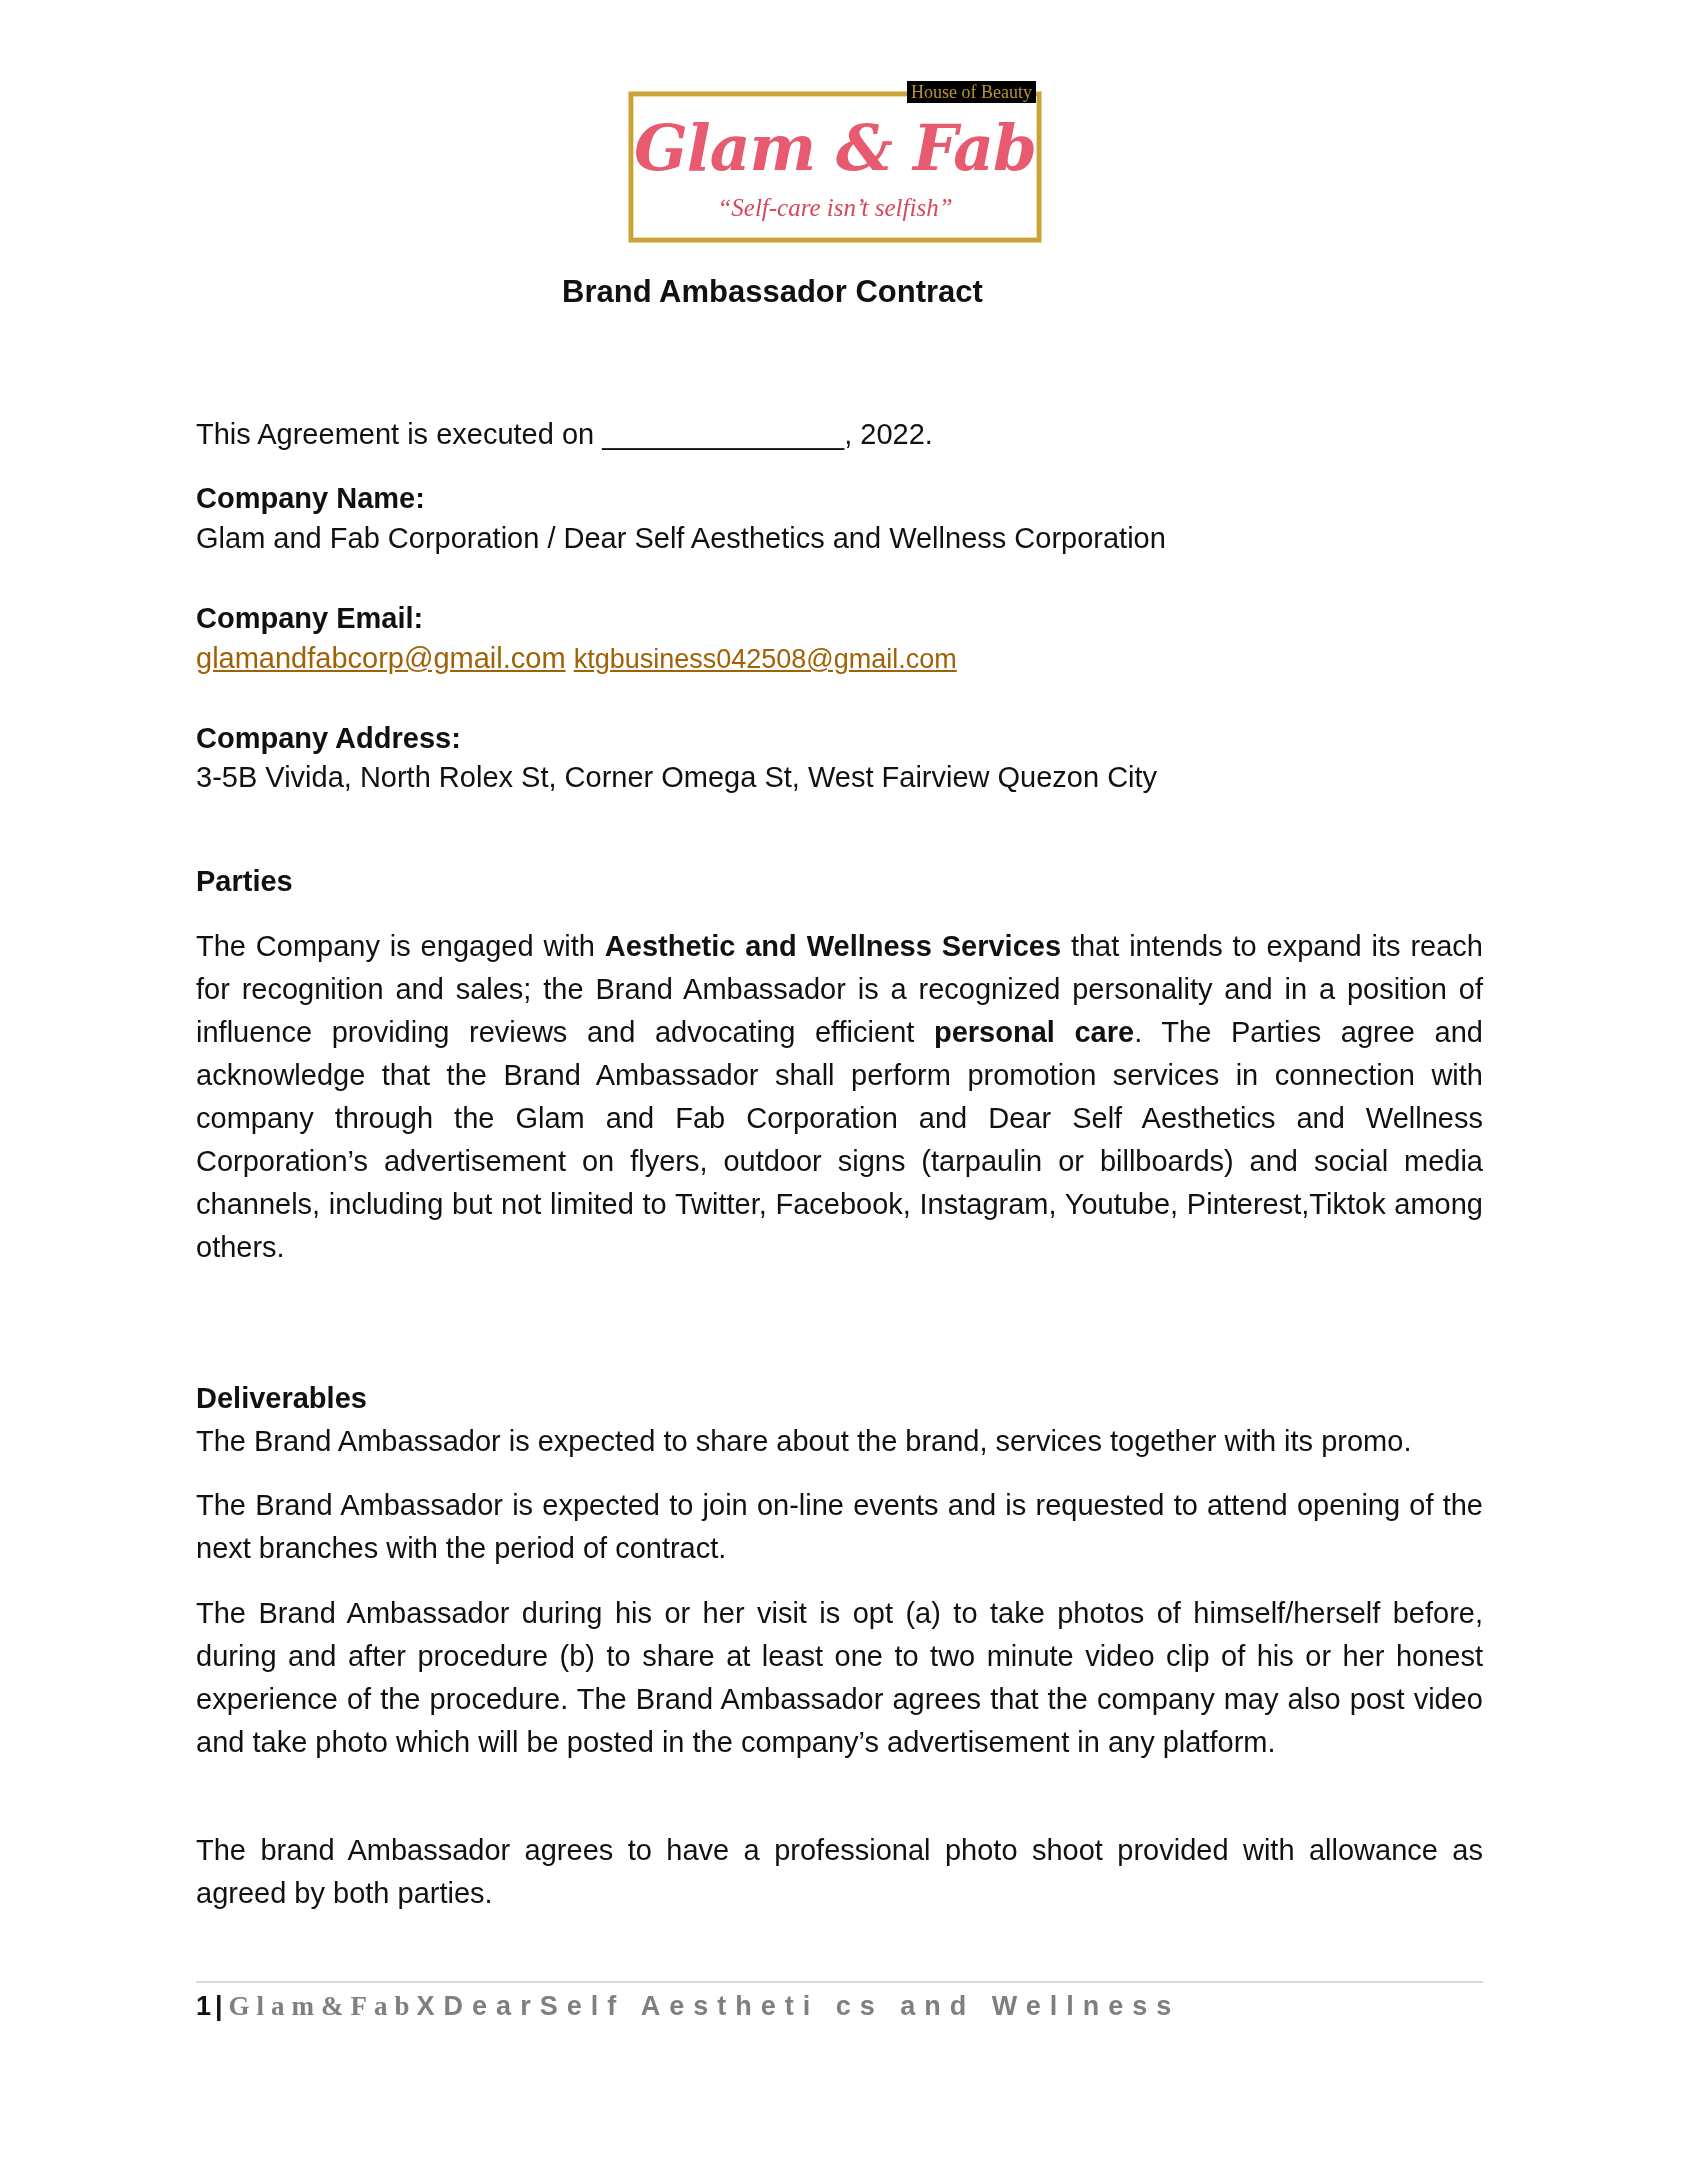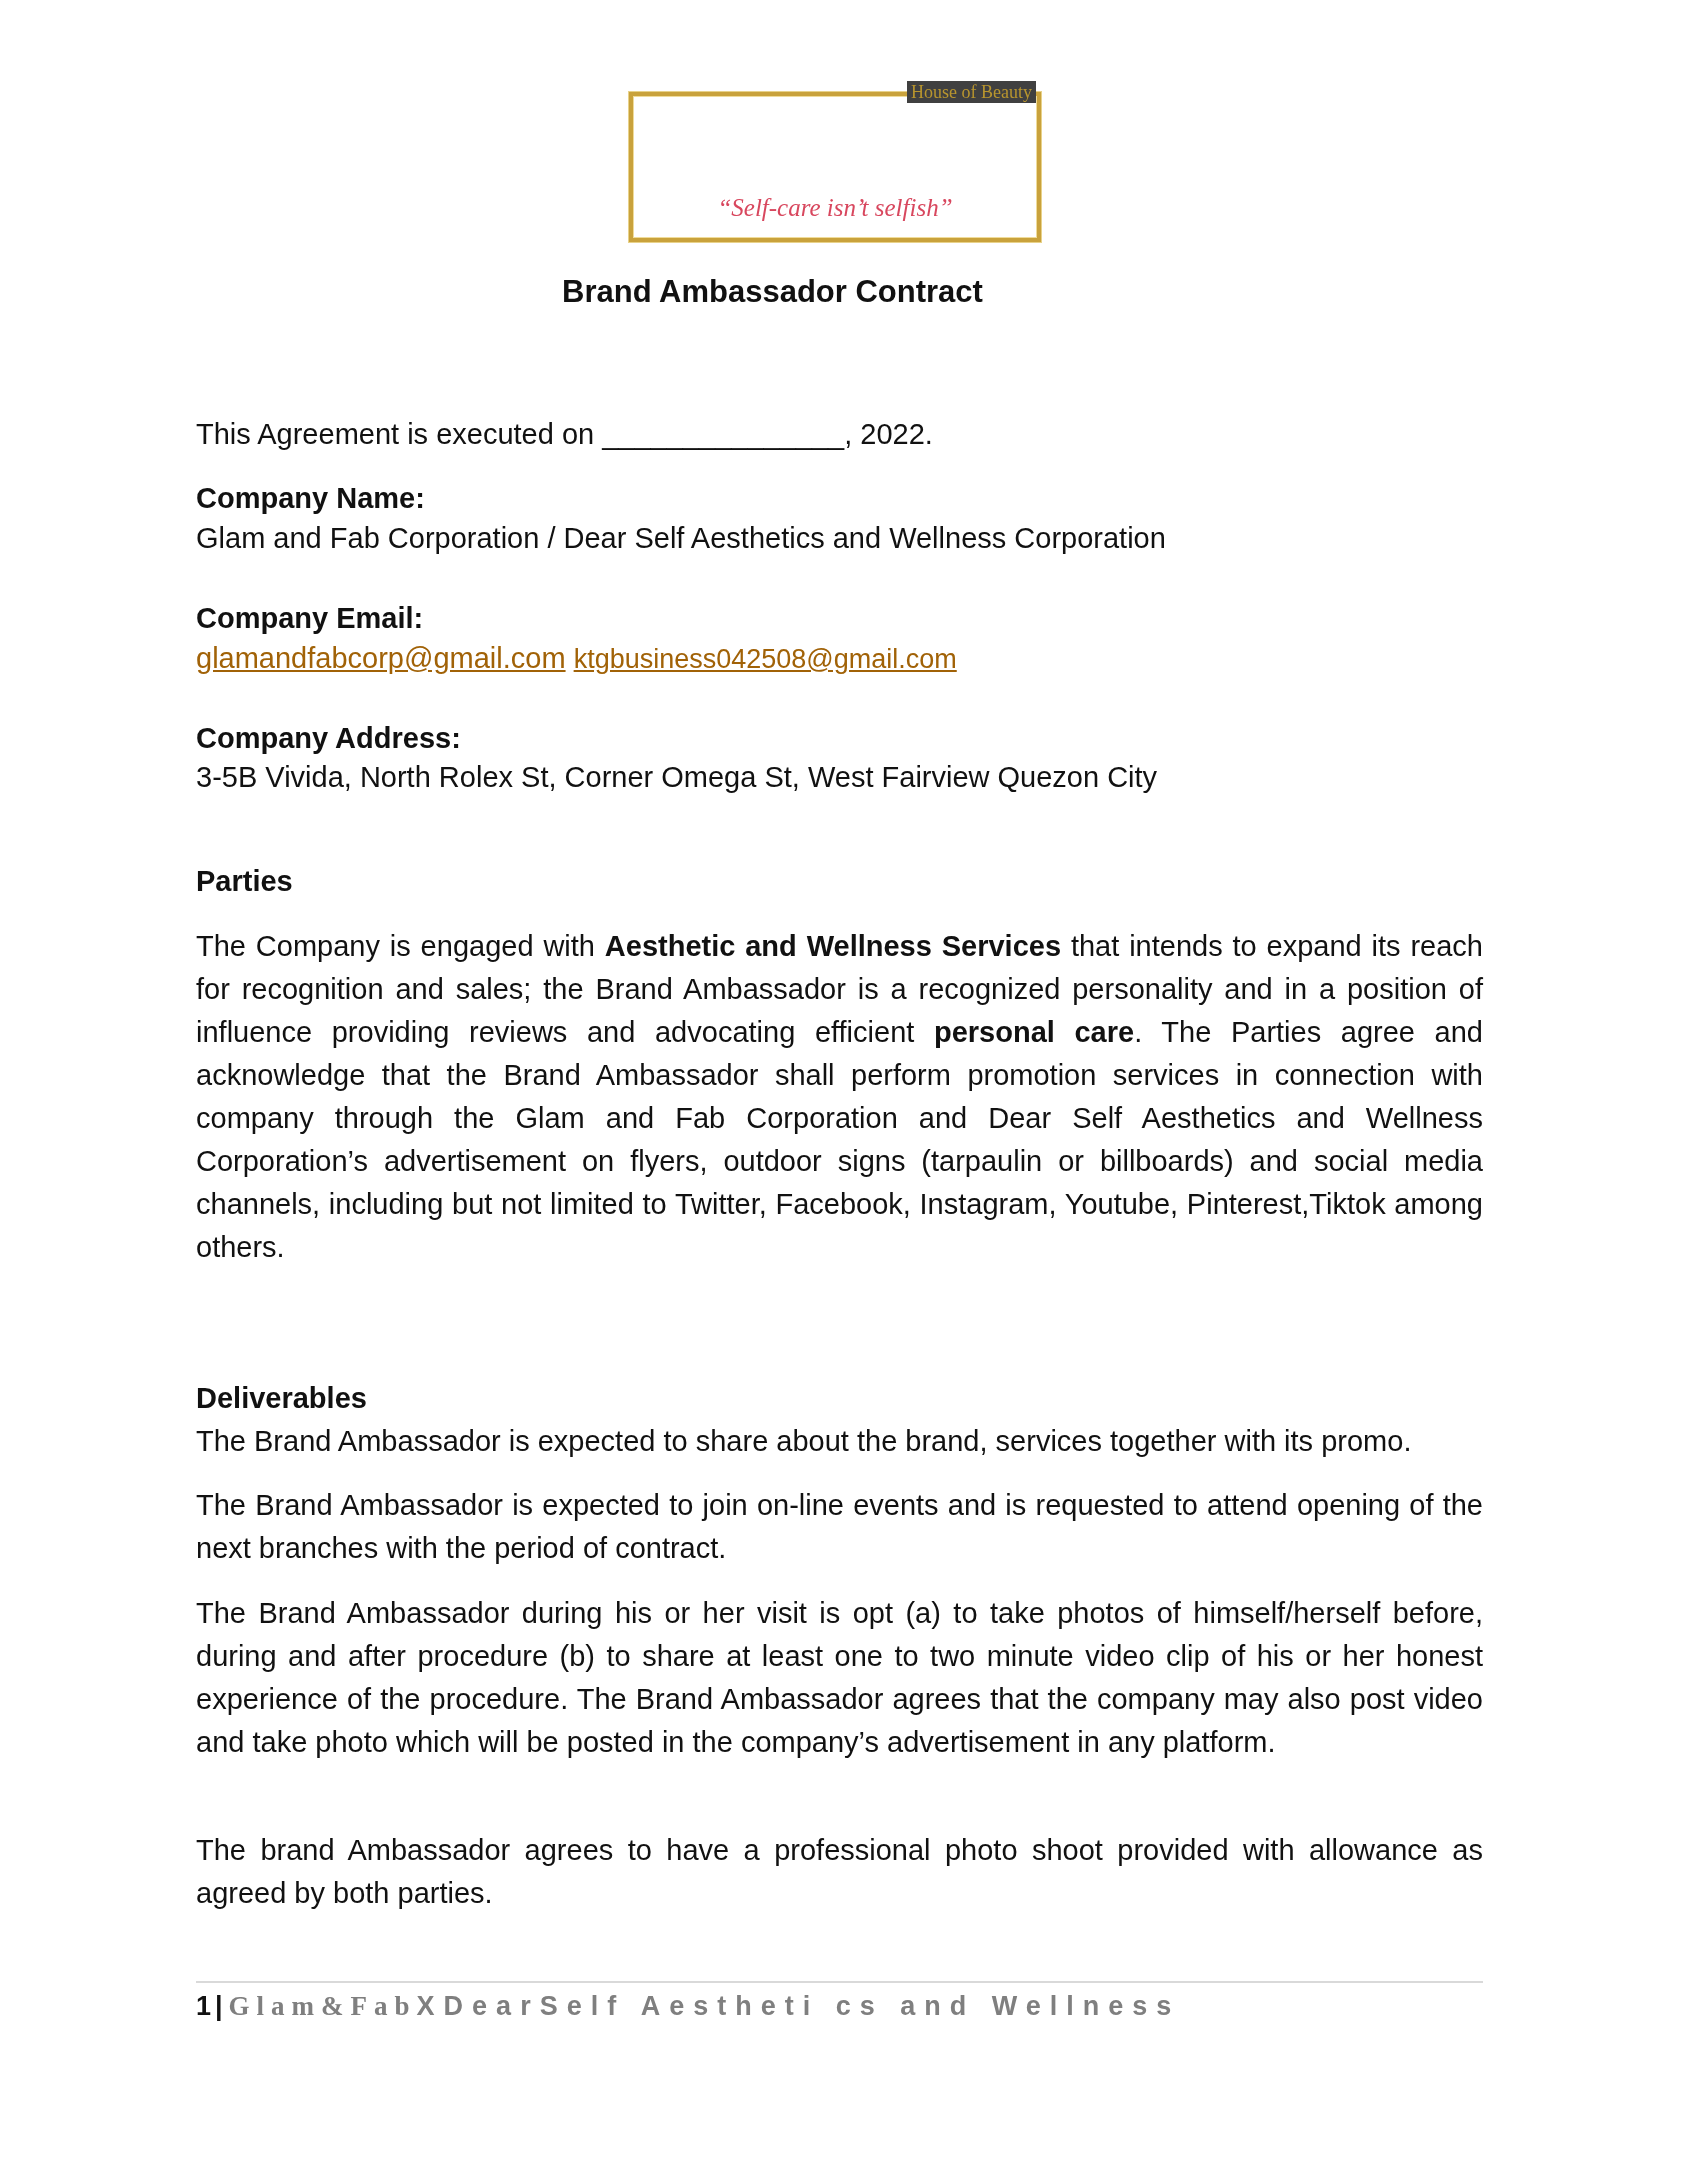--- a/index.html
+++ b/index.html
@@ -2,21 +2,21 @@
 <html><head>
 <meta charset="utf-8">
 <style>
   html, body { margin: 0; padding: 0; background: #ffffff; }
   body { width: 1683px; height: 2178px; position: relative; overflow: hidden;
          font-family: "Liberation Sans", "DejaVu Sans", sans-serif; color: #111; }
   .abs { position: absolute; }
   .logo { left: 624px; top: 81px; width: 422px; height: 160px; }
   .logo-frame { position: absolute; left: 5px; top: 11px; width: 404px; height: 142px;
     border: 4px solid #c9a23c; box-shadow: inset 0 0 0 1px #f0dc9a, 0 0 0 1px #e8d28a; background: #fff; }
-  .logo-house { position: absolute; right: 10px; top: 0; background: #404040; padding: 0 4px;
+  .logo-house { position: absolute; right: 10px; top: 0; background: #000000; padding: 0 4px;
     font-family: "Liberation Serif", serif; font-size: 18px; color: #b8952e; line-height: 22px; }
   .logo-main { position: absolute; left: 0; right: 0; top: 32px; text-align: center;
     font-family: "DejaVu Serif", serif; font-style: italic; font-weight: bold; font-size: 63px;
     color: #e85a6f; letter-spacing: -1px; line-height: 71px; }
   .logo-tag { position: absolute; left: 0; right: 0; top: 113px; text-align: center;
     font-family: "Liberation Serif", serif; font-style: italic; font-size: 25px; color: #d8475e; }
   .title { left: 0; width: 1545px; top: 274px; text-align: center; font-weight: bold; font-size: 31px; }
   .txt { left: 196px; font-size: 29px; line-height: 40px; white-space: nowrap; }
   .bold { font-weight: bold; }
   .para { left: 196px; width: 1287px; font-size: 29px; line-height: 43px; text-align: justify; }
@@ -29,20 +29,21 @@
   .footer .bar { color: #111; font-weight: bold; margin: 0 6px 0 4px; }
   .footer .serif { font-family: "Liberation Serif", serif; font-weight: bold; letter-spacing: 7px; }
   .footer .sans { font-weight: bold; letter-spacing: 9px; }
 </style>
 </head>
 <body>
 
 <div class="abs logo">
   <div class="logo-frame"></div>
   <div class="logo-house">House of Beauty</div>
+  <div class="logo-main">Glam &amp; Fab</div>
   <div class="logo-tag">“Self-care isn’t selfish”</div>
 </div>
 
 <div class="abs title">Brand Ambassador Contract</div>
 
 <div class="abs txt" style="top:414px;">This Agreement is executed on _______________, 2022.</div>
 
 <div class="abs txt bold" style="top:478px;">Company Name:</div>
 <div class="abs txt" style="top:518px;">Glam and Fab Corporation / Dear Self Aesthetics and Wellness Corporation</div>
 

